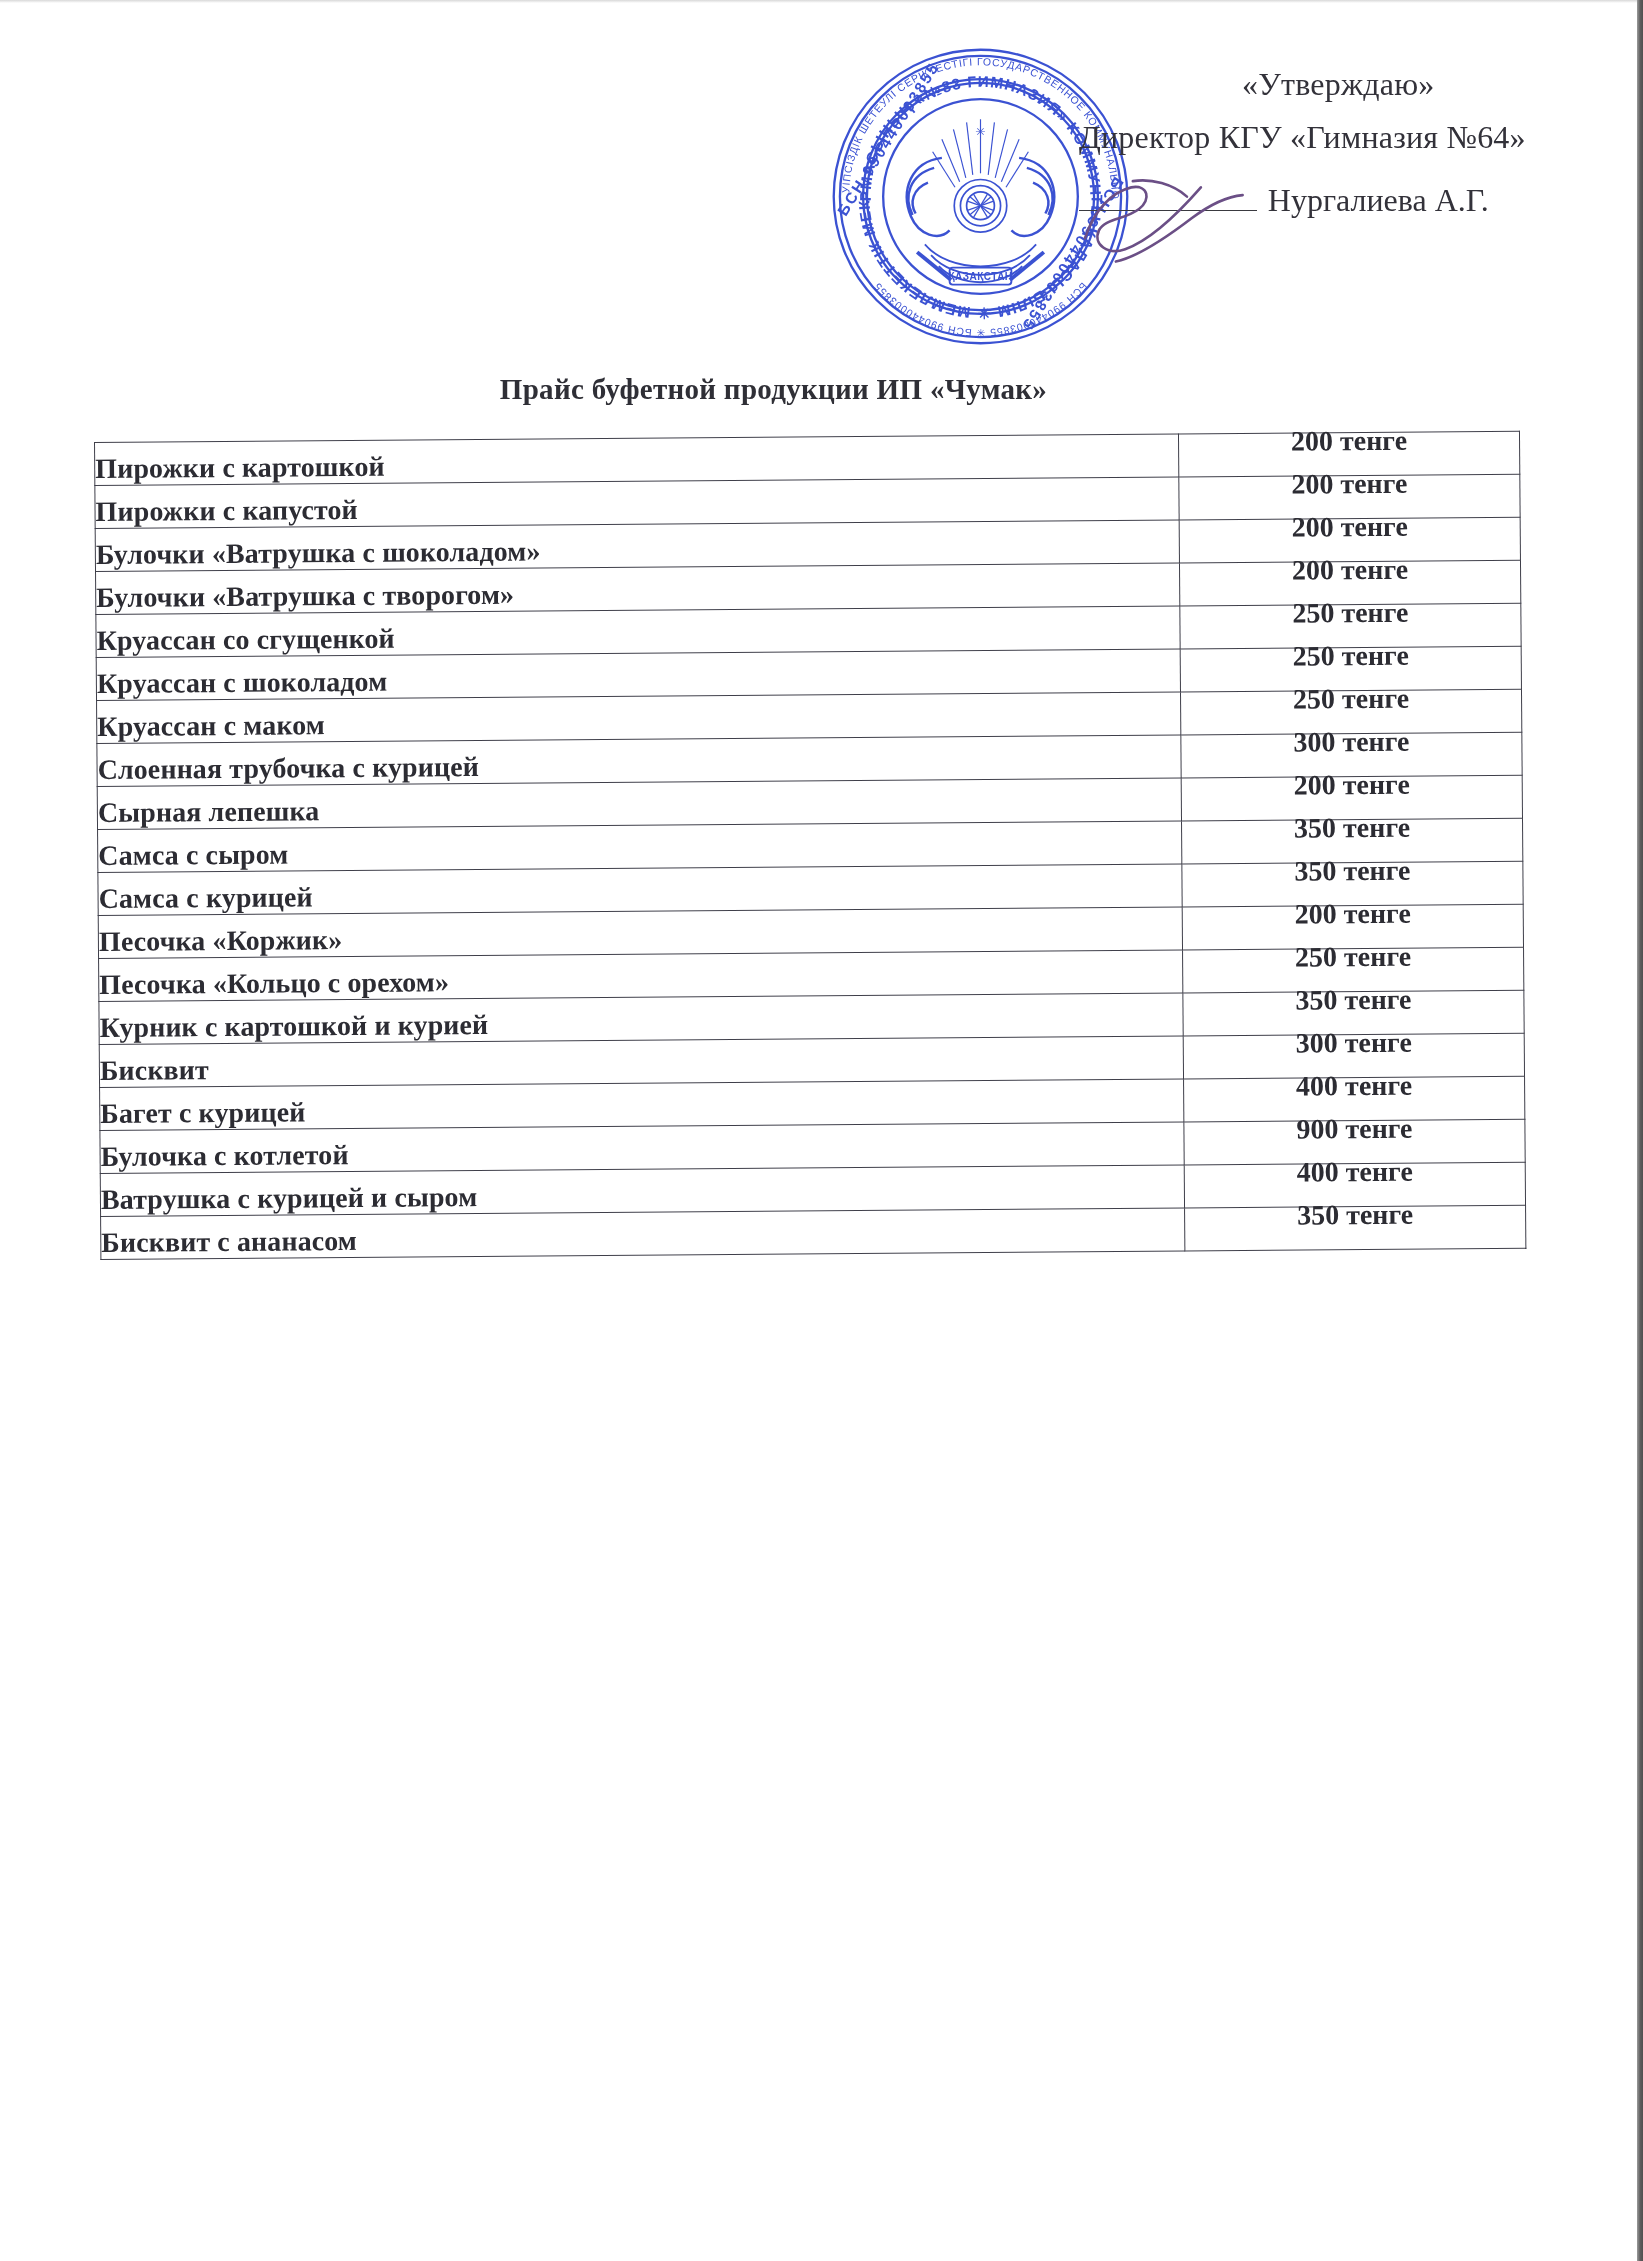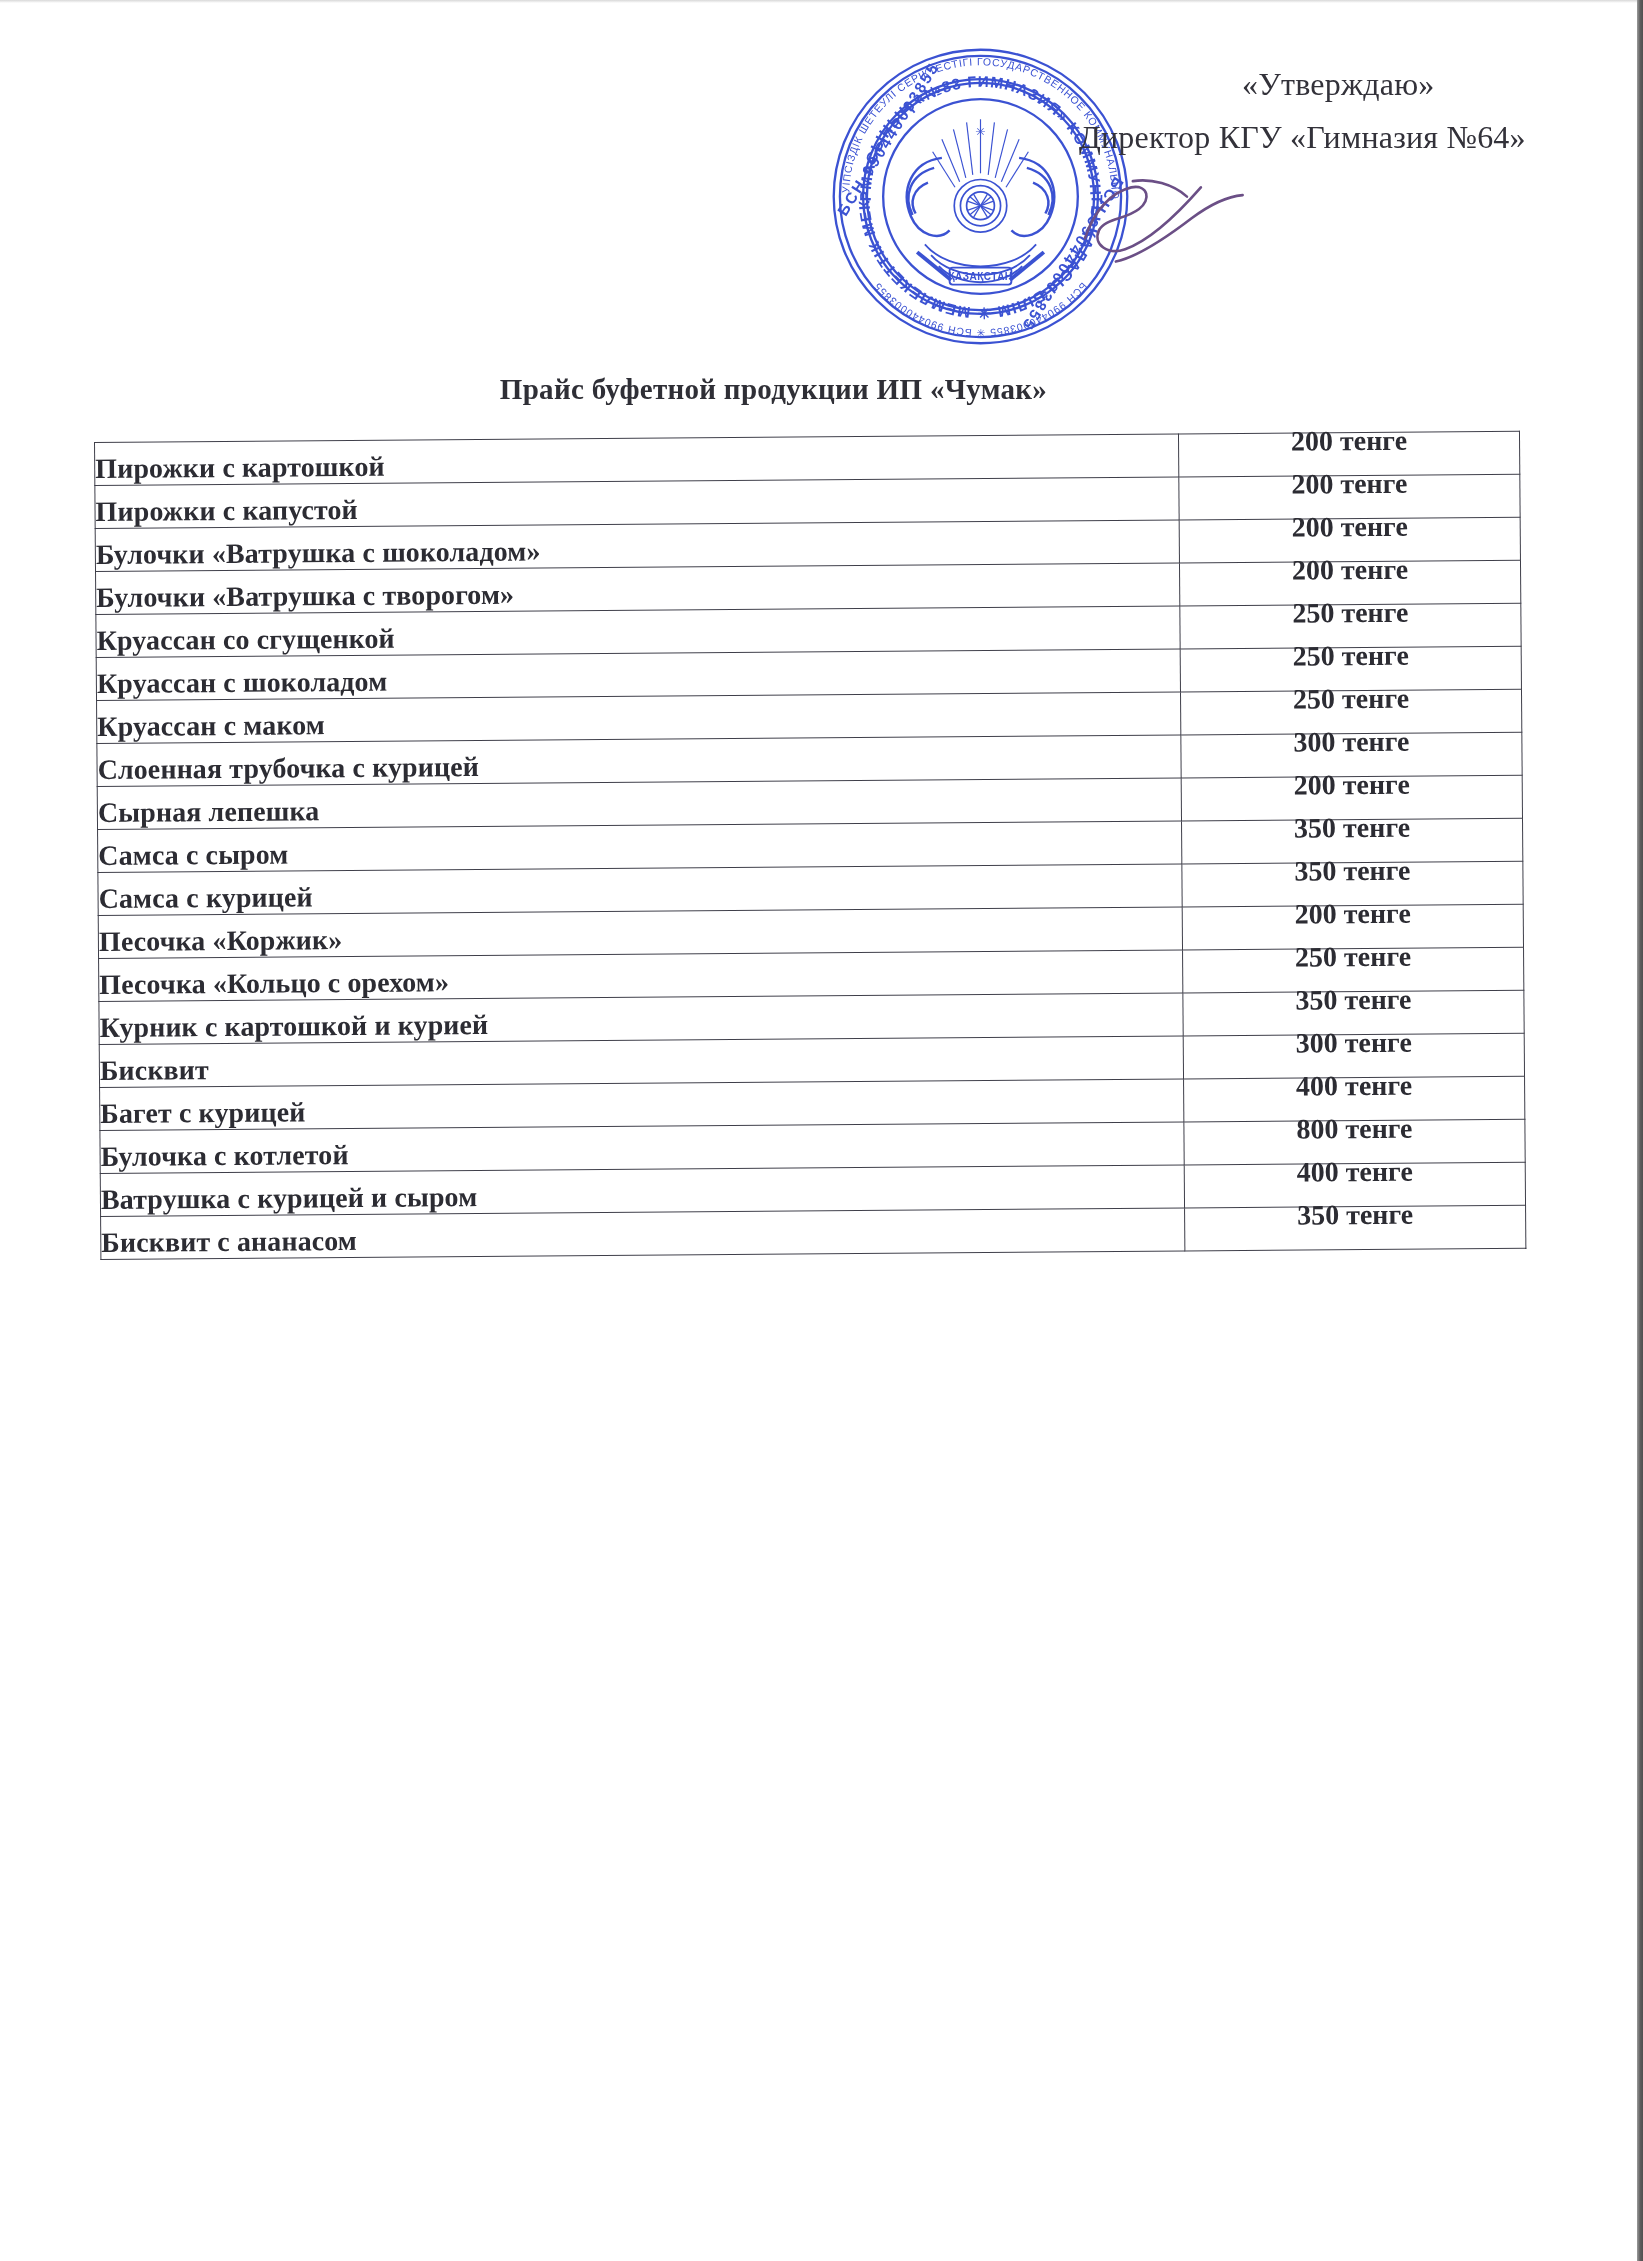--- a/index.html
+++ b/index.html
@@ -264,20 +264,24 @@
   <g fill="none" stroke="#6b4f86" stroke-width="3.4" stroke-linecap="round">
     <path d="M 18 96 C 30 60 52 36 78 30 C 100 26 104 46 88 58 C 70 72 44 70 36 86 C 28 104 48 118 70 110 C 104 98 140 62 168 30"></path>
     <path d="M 58 126 C 86 120 122 96 156 70 C 180 52 200 42 222 40"></path>
     <path d="M 80 22 C 104 18 132 26 150 42"></path>
   </g>
 </svg>
 
 <div id="approval-block">
   <div class="line" id="approval-word">«Утверждаю»</div>
   <div class="line" id="approval-position">Директор КГУ «Гимназия №64»</div>
+  <div id="approval-signature-row">
+    <span id="signature-rule"></span>
+    <span id="approval-name">Нургалиева А.Г.</span>
+  </div>
 </div>
 
 <div id="document-title">Прайс буфетной продукции ИП «Чумак»</div>
 
 <div id="price-table-wrap">
   <table id="price-table">
     <tbody id="price-table-body">
         <tr>
           <td class="product-cell">Пирожки с картошкой</td>
           <td class="price-cell"><span>200 тенге</span></td>
@@ -337,21 +341,21 @@
         <tr>
           <td class="product-cell">Бисквит</td>
           <td class="price-cell"><span>300 тенге</span></td>
         </tr>
         <tr>
           <td class="product-cell">Багет с курицей</td>
           <td class="price-cell"><span>400 тенге</span></td>
         </tr>
         <tr>
           <td class="product-cell">Булочка с котлетой</td>
-          <td class="price-cell"><span>800 тенге</span></td>
+          <td class="price-cell"><span>900 тенге</span></td>
         </tr>
         <tr>
           <td class="product-cell">Ватрушка с курицей и сыром</td>
           <td class="price-cell"><span>400 тенге</span></td>
         </tr>
         <tr>
           <td class="product-cell">Бисквит с ананасом</td>
           <td class="price-cell"><span>350 тенге</span></td>
         </tr>
       </tbody>

